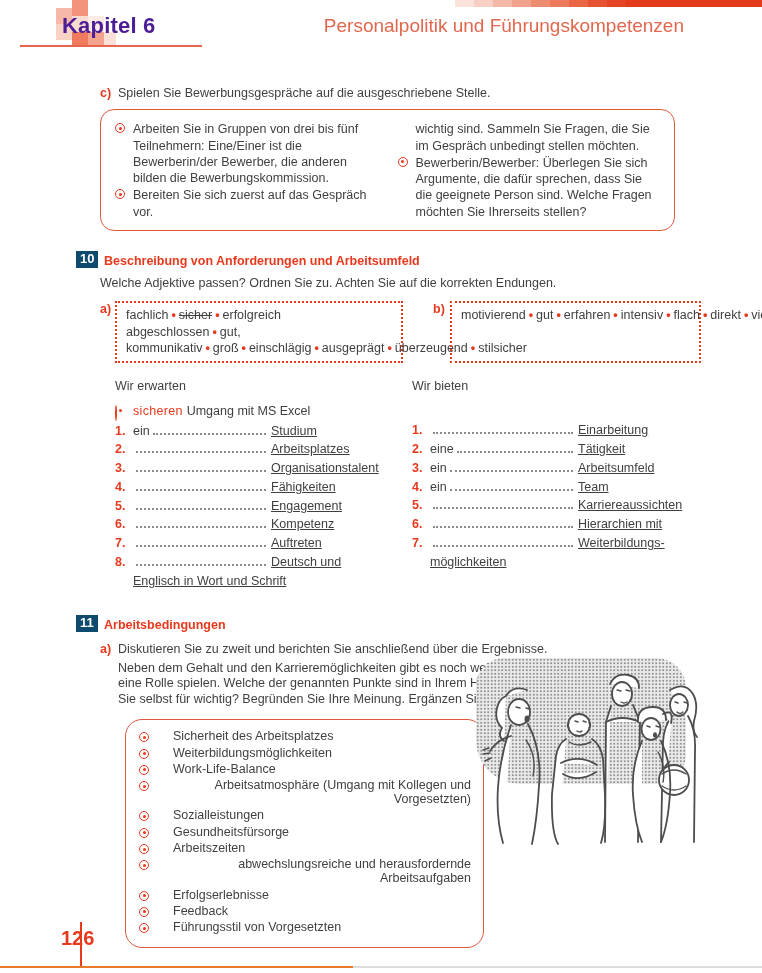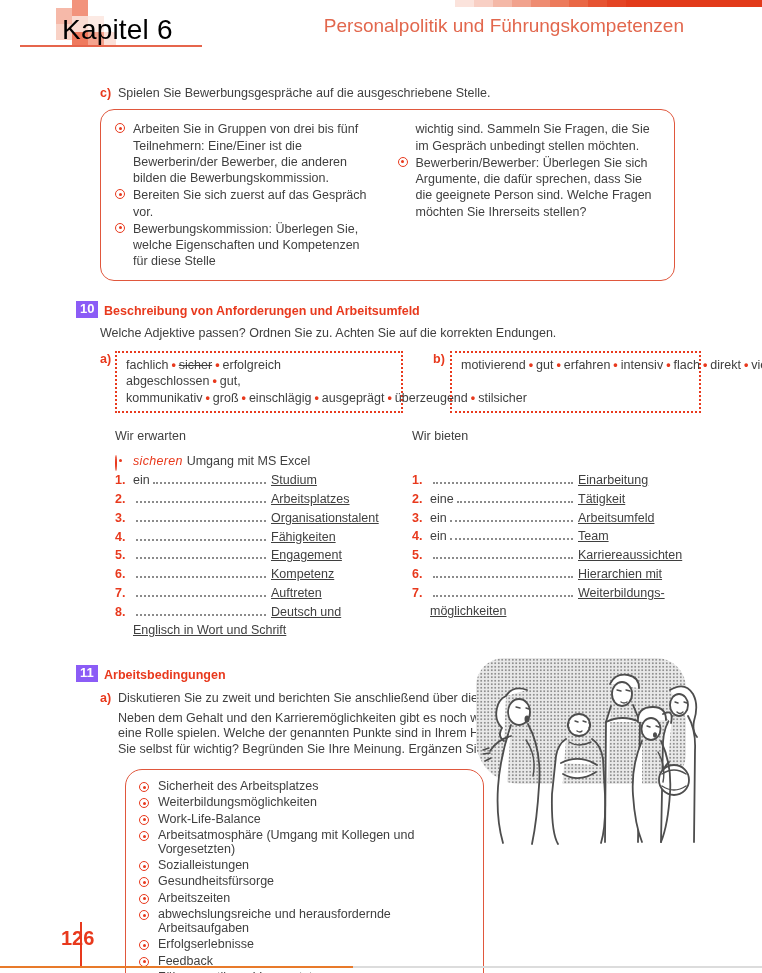--- a/index.html
+++ b/index.html
@@ -1,31 +1,31 @@
 <!DOCTYPE html>
 <html><head>
 <meta charset="utf-8">
 <style>
   html,body{margin:0;padding:0;background:#f6f6f6;}
   .page{position:relative;width:762px;height:973px;background:#ffffff;overflow:hidden;
         font-family:"Liberation Sans","DejaVu Sans",sans-serif;color:#3f3f3f;font-size:12.5px;line-height:1.3;}
   
   .mosaic{position:absolute;top:0;left:0;width:130px;height:50px;}
   .mosaic div{position:absolute;}
-  .chapter{position:absolute;left:62px;top:12px;font-size:28px;font-weight:normal;color:#000000;letter-spacing:0.2px;}
+  .chapter{position:absolute;left:62px;top:12px;font-size:22px;font-weight:bold;color:#4c1d95;letter-spacing:0.2px;}
   .chapter-line{position:absolute;left:20px;top:45px;width:182px;height:2px;background:#e6654c;}
   .page-title{position:absolute;right:78px;top:14px;font-size:19px;color:#e2674d;}
   .strip{position:absolute;top:0;right:0;height:7px;display:flex;}
   .strip div{height:7px;}
   
   .content{position:relative;padding:0 87px 0 100px;}
   .redlabel{color:#e8391d;font-weight:bold;flex:none;width:18px;}
   .row{display:flex;align-items:baseline;}
   .sec-head{position:relative;margin-left:4px;font-weight:bold;color:#e8391d;}
-  .badge{position:absolute;left:-28px;top:-2px;background:#8b5cf6;color:#fff;font-weight:bold;
+  .badge{position:absolute;left:-28px;top:-2px;background:#0c4a6e;color:#fff;font-weight:bold;
          font-size:13px;padding:1px 4px 2px 4px;line-height:14px;}
   
   .rbox{border:1.5px solid #e0573d;border-radius:14px;background:#fff;}
   .box1{margin-top:8px;padding:11px 16px 9px 14px;display:flex;gap:22px;}
   .box1 .col{flex:1;}
   .box-item{display:flex;gap:8px;margin-bottom:1px;}
   .tbullet{flex:none;width:8px;height:8px;border:1.5px solid #e8391d;border-radius:50%;position:relative;top:2px;}
   .tbullet::after{content:"";position:absolute;left:2.5px;top:2.5px;width:3px;height:3px;border-radius:50%;background:#e8391d;}
   .tbullet.hidden{visibility:hidden;}
   
@@ -42,27 +42,27 @@
   .glist-a{width:297px;flex:none;margin-left:15px;}
   .glist-b{flex:1;}
   .glist-head{margin-bottom:9px;}
   .gap-row{display:flex;align-items:baseline;margin-bottom:2.5px;}
   .gap-zone{display:flex;align-items:baseline;flex:none;}
   .z-erw{width:138px;}
   .z-biet{width:148px;}
   .dotfill{flex:1;border-bottom:2px dotted #8b8b8b;margin:0 5px 3px 3px;min-width:8px;}
   .pre{flex:none;}
   .glabel{flex:none;text-decoration:underline;}
-  .hand{color:#e8391d;font-style:italic;letter-spacing:0.3px;margin-right:4px;}
+  .hand{color:#e8391d;letter-spacing:0.3px;margin-right:4px;}
   .exrow{display:flex;align-items:baseline;gap:0;margin-bottom:3px;}
   .exrow .bslot{flex:none;width:18px;}
   
   .para{margin-top:4px;line-height:1.24;}
   .aspect-box{margin-top:12px;margin-left:25px;width:332px;border-radius:17px;padding:10px 12px 9px 13px;}
-  .aspect-item{display:flex;gap:9px;margin-bottom:2.6px;line-height:1.1;}
+  .aspect-item{display:flex;gap:24px;margin-bottom:2.6px;line-height:1.1;text-align:right;}
   
   .illu{position:absolute;left:466px;top:650px;width:232px;height:196px;overflow:hidden;}
   .blob{position:absolute;left:10px;top:8px;width:210px;height:126px;border-radius:28px 30px 30px 44px;
         background-color:#e9e9e9;
         background-image:radial-gradient(#8f8f8f 0.9px,rgba(0,0,0,0) 1.1px);
         background-size:3.5px 3.5px;}
   .illu svg{position:absolute;left:0;top:0;}
   
   .pagenum{position:absolute;left:61px;top:925px;font-size:20px;font-weight:bold;color:#e8391d;}
   .footrule{position:absolute;left:80px;top:922px;width:1.5px;height:46px;background:#e8391d;}
@@ -110,24 +110,20 @@
     <div class="rbox box1">
       <div class="col" id="box1-left">
           <div class="box-item">
             <span class="tbullet"></span>
             <span>Arbeiten Sie in Gruppen von drei bis fünf Teilnehmern: Eine/Einer ist die Bewerberin/der Bewerber, die anderen bilden die Bewerbungskommission.</span>
           </div>
           <div class="box-item">
             <span class="tbullet"></span>
             <span>Bereiten Sie sich zuerst auf das Gespräch vor.</span>
           </div>
-          <div class="box-item">
-            <span class="tbullet"></span>
-            <span>Bewerbungskommission: Überlegen Sie, welche Eigenschaften und Kompetenzen für diese Stelle</span>
-          </div>
         </div>
       <div class="col" id="box1-right">
           <div class="box-item">
             <span class="tbullet hidden"></span>
             <span>wichtig sind. Sammeln Sie Fragen, die Sie im Gespräch unbedingt stellen möchten.</span>
           </div>
           <div class="box-item">
             <span class="tbullet"></span>
             <span>Bewerberin/Bewerber: Überlegen Sie sich Argumente, die dafür sprechen, dass Sie die geeignete Person sind. Welche Fragen möchten Sie Ihrerseits stellen?</span>
           </div>

